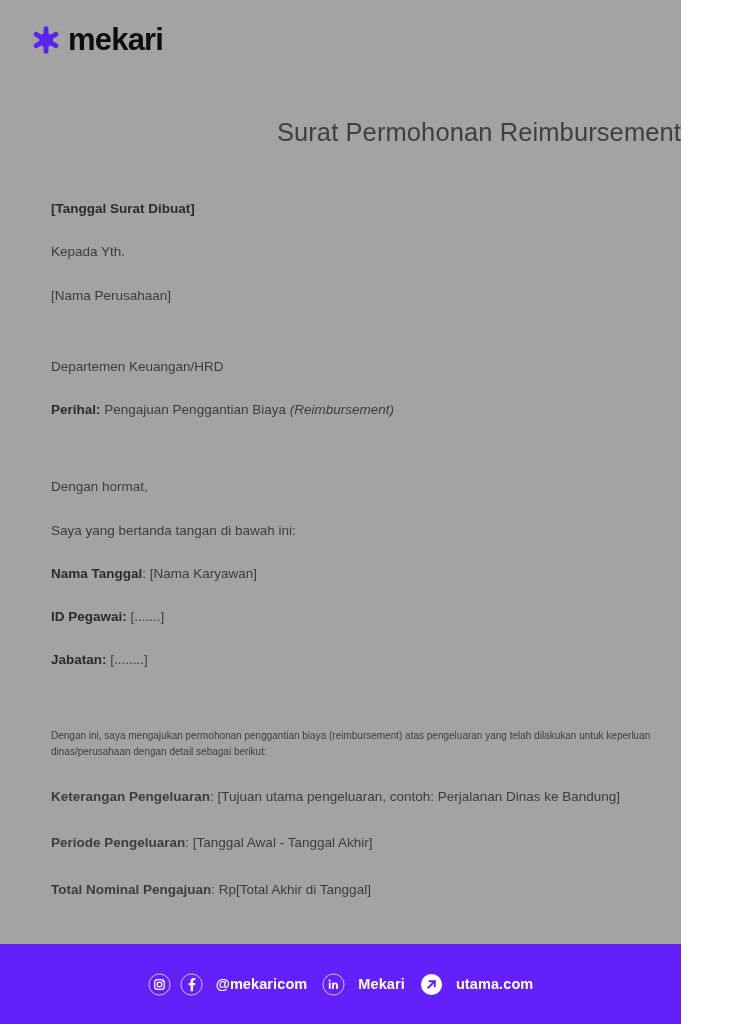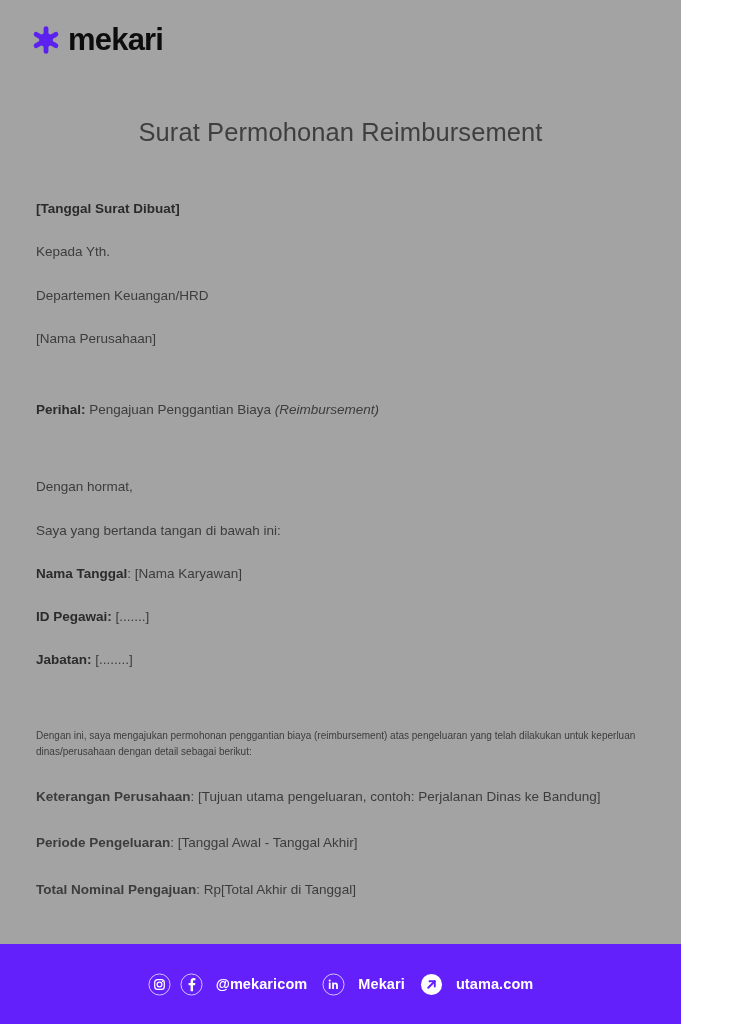--- a/index.html
+++ b/index.html
@@ -39,31 +39,31 @@
     color: #0d0d0d;
     line-height: 1;
   }
 
   
   .doc-title {
     position: absolute;
     top: 118px;
     left: 0;
     right: 0;
-    text-align: center;
+    text-align: right;
     font-size: 25.5px;
     font-weight: 400;
     color: #3f3f3f;
     letter-spacing: 0.1px;
   }
 
   
   .body-area {
     position: absolute;
-    left: 36px;
+    left: 51px;
     top: 199px;
     width: 612px;
   }
   .line {
     font-size: 13.5px;
     color: #3c3c3c;
     line-height: 1.5;
     margin: 0 0 23px 0;
   }
   .line:last-child { margin-bottom: 0; }
@@ -144,23 +144,23 @@
   <div class="doc-title">Surat Permohonan Reimbursement</div>
 
   <div class="body-area">
 
     <p class="line">
       <b>[Tanggal Surat Dibuat]</b>
     </p>
 
     <p class="line">Kepada Yth.</p>
 
+    <p class="line gap-lg">[Nama Perusahaan]</p>
+
     <p class="line">Departemen Keuangan/HRD</p>
-
-    <p class="line gap-lg">[Nama Perusahaan]</p>
 
     <p class="line gap-xl">
       <b>Perihal:</b><span>&nbsp;</span><span>Pengajuan Penggantian Biaya</span><span>&nbsp;</span><i>(Reimbursement)</i>
     </p>
 
     <p class="line">Dengan hormat,</p>
 
     <p class="line">Saya yang bertanda tangan di bawah ini:</p>
 
     <p class="line">
@@ -171,21 +171,21 @@
       <b>ID Pegawai:</b><span> </span><span>[.......]</span>
     </p>
 
     <p class="line gap-xl">
       <b>Jabatan:</b><span> </span><span>[........]</span>
     </p>
 
     <p class="para">Dengan ini, saya mengajukan permohonan penggantian biaya (reimbursement) atas pengeluaran yang telah dilakukan untuk keperluan dinas/perusahaan dengan detail sebagai berikut:</p>
 
     <p class="detail">
-      <b>Keterangan Perusahaan</b><span>: </span><span>[Tujuan utama pengeluaran, contoh: Perjalanan Dinas ke Bandung]</span>
+      <b>Keterangan Pengeluaran</b><span>: </span><span>[Tujuan utama pengeluaran, contoh: Perjalanan Dinas ke Bandung]</span>
     </p>
 
     <p class="detail">
       <b>Periode Pengeluaran</b><span>: </span><span>[Tanggal Awal - Tanggal Akhir]</span>
     </p>
 
     <p class="detail">
       <b>Total Nominal Pengajuan</b><span>: </span><span>Rp[Total Akhir di Tanggal]</span>
     </p>
 

